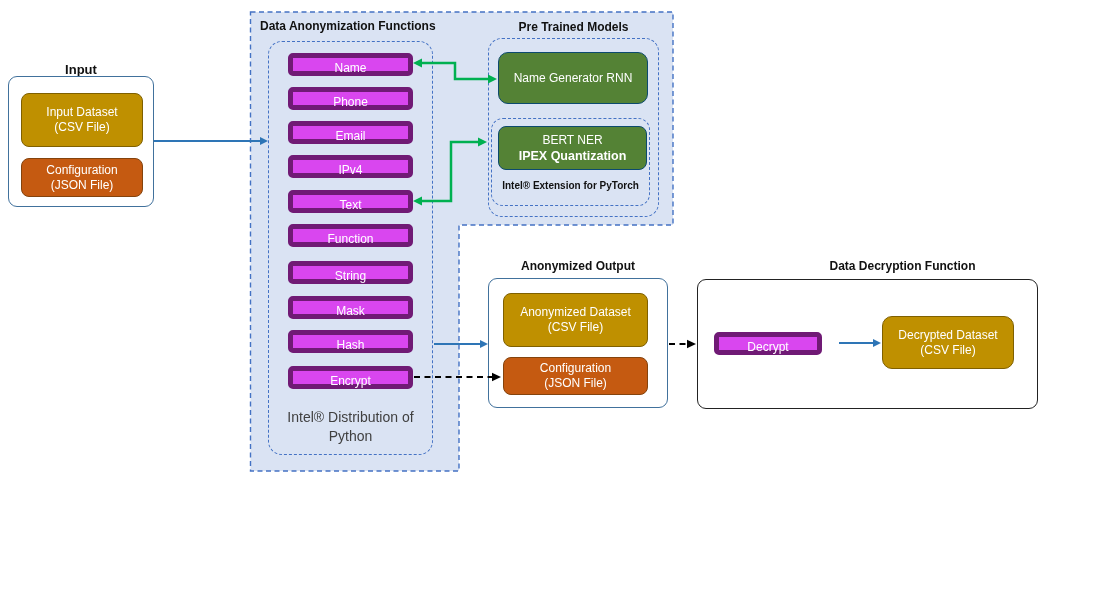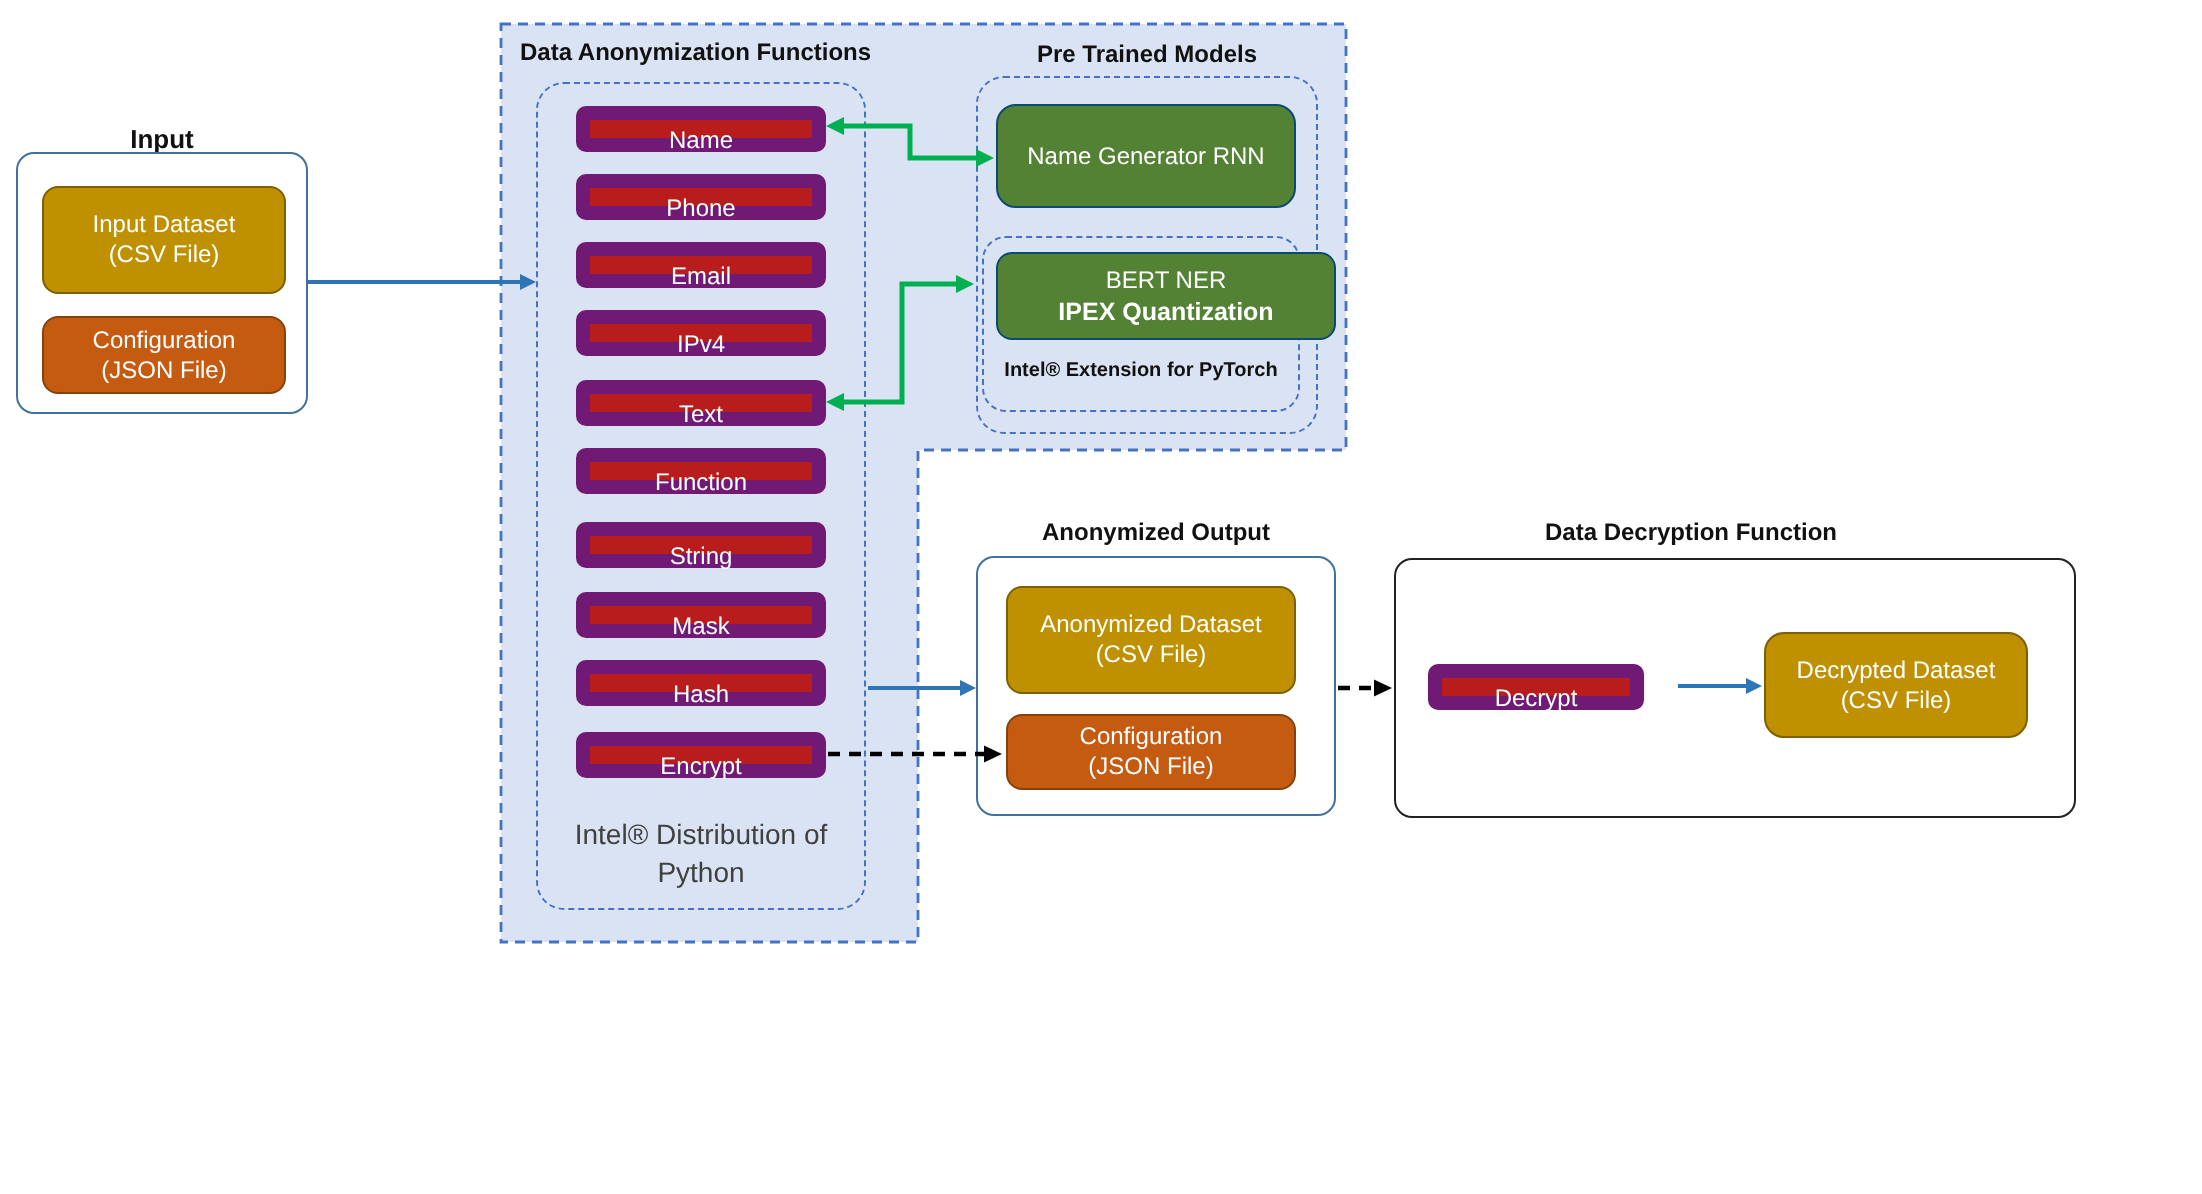--- a/index.html
+++ b/index.html
@@ -23,21 +23,21 @@
   .shape{
     position:absolute;box-sizing:border-box;display:flex;flex-direction:column;
     align-items:center;justify-content:center;color:#fff;font-size:12px;
     text-align:center;white-space:pre-line;line-height:15px;
   }
   .gold{background:#bf9000;border:1px solid #7f6000;border-radius:8px;}
   .orange{background:#c55a11;border:1px solid #84430d;border-radius:8px;}
   .green{background:#548235;border:1px solid #0c4a6e;border-radius:10px;}
   .func-btn{
     position:absolute;left:288px;width:125px;height:23px;box-sizing:border-box;
-    background:#b91c1c;border:7px solid #701a75;border-radius:5px;color:#fff;
+    background:#d946ef;border:5px solid #701a75;border-radius:5px;color:#fff;
     font-size:12px;text-align:center;line-height:21px;
   }
   .footnote{
     position:absolute;text-align:center;white-space:pre-line;color:#404040;
     font-size:14px;line-height:19px;
   }
   .caption-bold{
     position:absolute;text-align:center;font-weight:bold;font-size:10px;
     color:#111;white-space:nowrap;
   }
@@ -74,34 +74,34 @@
   <div class="func-btn" style="top:330px;">Hash</div>
   <div class="func-btn" style="top:366px;">Encrypt</div>
 
   <div class="footnote" style="left:268px;top:408px;width:165px;">Intel® Distribution of
 Python</div>
 
   <div class="section-title" style="left:488px;top:20px;width:171px;">Pre Trained Models</div>
   <div class="dashed-container" style="left:488px;top:38px;width:171px;height:179px;"></div>
   <div class="shape green" style="left:498px;top:52px;width:150px;height:52px;">Name Generator RNN</div>
   <div class="dashed-container" style="left:491px;top:118px;width:159px;height:88px;border-radius:12px;"></div>
-  <div class="shape green" style="left:498px;top:126px;width:170px;height:44px;border-radius:8px;">
+  <div class="shape green" style="left:498px;top:126px;width:149px;height:44px;border-radius:8px;">
     <span class="bert-line1">BERT NER</span>
     <span class="bert-line2">IPEX Quantization</span>
   </div>
   <div class="caption-bold" style="left:491px;top:180px;width:159px;">Intel® Extension for PyTorch</div>
 
   <div class="section-title" style="left:488px;top:259px;width:180px;">Anonymized Output</div>
   <div class="solid-container" style="left:488px;top:278px;width:180px;height:130px;"></div>
   <div class="shape gold" style="left:503px;top:293px;width:145px;height:54px;">Anonymized Dataset
 (CSV File)</div>
   <div class="shape orange" style="left:503px;top:357px;width:145px;height:38px;">Configuration
 (JSON File)</div>
 
-  <div class="section-title" style="left:675px;top:259px;width:341px;">Data Decryption Function</div>
+  <div class="section-title" style="left:732px;top:259px;width:341px;">Data Decryption Function</div>
   <div class="solid-container" style="left:697px;top:279px;width:341px;height:130px;border:1.5px solid #222;"></div>
   <div class="func-btn" style="left:714px;top:332px;width:108px;">Decrypt</div>
   <div class="shape gold" style="left:882px;top:316px;width:132px;height:53px;border-radius:10px;">Decrypted Dataset
 (CSV File)</div>
 
   <svg class="layer" width="1101" height="597">
 
     <g>
       <line x1="154" y1="141" x2="261" y2="141" stroke="#2e75b6" stroke-width="2"></line>
       <polygon points="268,141 260,137 260,145" fill="#2e75b6"></polygon>

